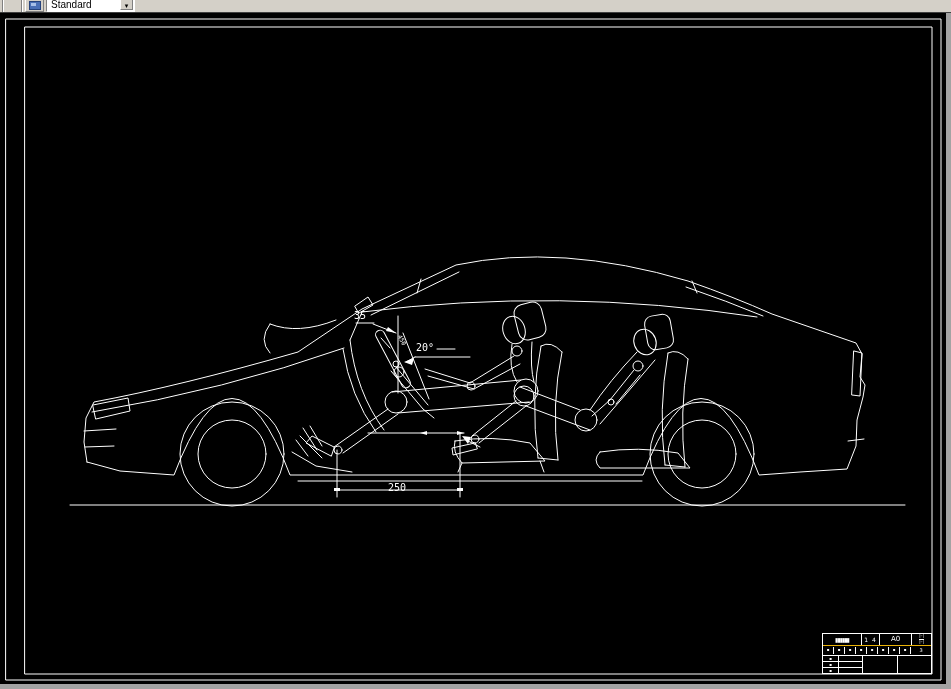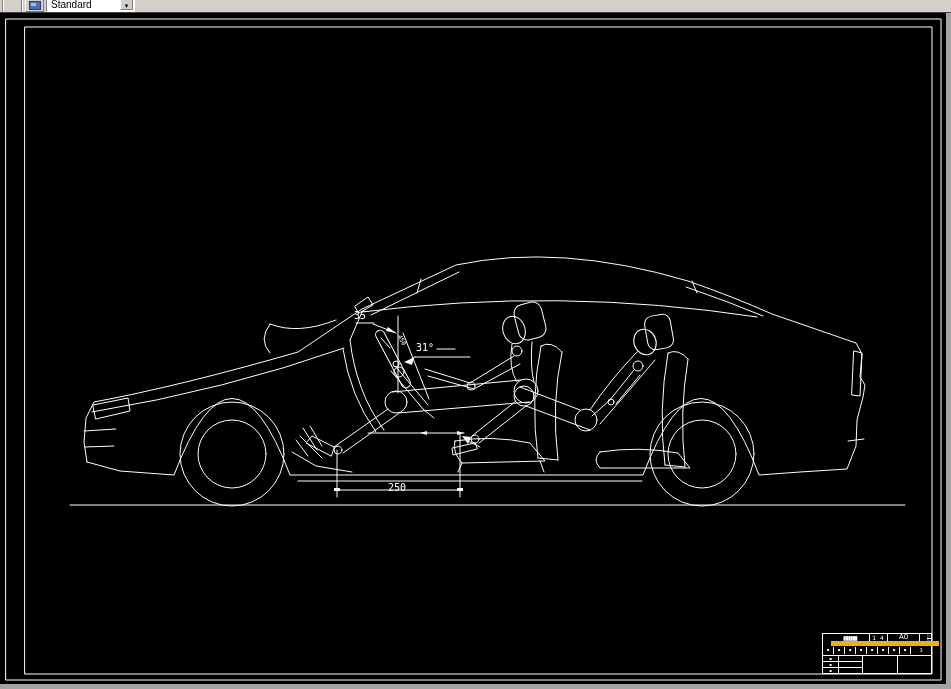--- a/index.html
+++ b/index.html
@@ -34,22 +34,22 @@
                font-size:10px; line-height:1; white-space:nowrap; }
   #lbl-35  { left:354px; top:298px; }
   #lbl-22  { left:416px; top:330px; }
   #lbl-450 { left:402px; top:321px; transform:rotate(62deg); transform-origin:0 0; font-size:6px; }
   #lbl-310 { left:388px; top:470px; }
 
   
   #title-block { position:absolute; left:822px; top:620px; width:110px; height:41px;
                  border:1px solid #fff; color:#fff; font-size:5px; line-height:1;
                  font-family:"DejaVu Sans", sans-serif; }
-  #tb-row1 { position:absolute; left:8px; top:0; width:108px; height:12px; display:flex;
-             border-bottom:5px solid #eab308; }
+  #tb-row1 { position:absolute; left:0; top:0; width:108px; height:12px; display:flex;
+             border-bottom:1px solid #eab308; }
   .tb-c { border-right:1px solid #fff; display:flex; align-items:center; justify-content:center; overflow:hidden; }
   #tb-name  { width:39px; font-weight:bold; font-size:6px; letter-spacing:-1px; }
   #tb-scale { width:18px; font-size:6px; letter-spacing:1px; }
   #tb-size  { width:32px; font-size:7px; }
   #tb-mini  { width:19px; border-right:none; flex-direction:column; justify-content:stretch; }
   .tb-mini-row { height:6px; display:flex; align-items:center; justify-content:center; font-size:4px; }
   .tb-mini-row:first-child { border-bottom:1px solid #fff; }
   #tb-row2 { position:absolute; left:0; top:13px; width:108px; height:7px; display:flex; }
   .tb-r2c { width:11px; border-right:1px solid #fff; font-size:4px; text-align:center; line-height:6px; overflow:hidden; }
   #tb-r2-last { width:20px; border-right:none; font-size:5px; text-align:center; line-height:6px; }
@@ -182,21 +182,21 @@
         <rect x="457" y="488" width="6" height="3" fill="#fff" stroke="none"></rect>
         <path d="M368 433 L464 433"></path>
         <polygon points="420,433 427,431 427,435" fill="#fff" stroke="none"></polygon>
         <polygon points="464,433 457,431 457,435" fill="#fff" stroke="none"></polygon>
         <path d="M466 440 L480 447"></path>
         <polygon points="462,436 471,437 468,444" fill="#fff" stroke="none"></polygon>
       </g>
     </svg>
 
     <span id="lbl-35" class="dim-label">35</span>
-    <span id="lbl-22" class="dim-label">31°</span>
+    <span id="lbl-22" class="dim-label">20°</span>
     <span id="lbl-450" class="dim-label">450</span>
     <span id="lbl-310" class="dim-label">250</span>
 
     <div id="title-block">
       <div id="tb-row1">
         <div id="tb-name" class="tb-c">▮▮▮▮▮▮</div>
         <div id="tb-scale" class="tb-c">1 4</div>
         <div id="tb-size" class="tb-c">A0</div>
         <div id="tb-mini" class="tb-c">
           <div class="tb-mini-row">|–|</div>

